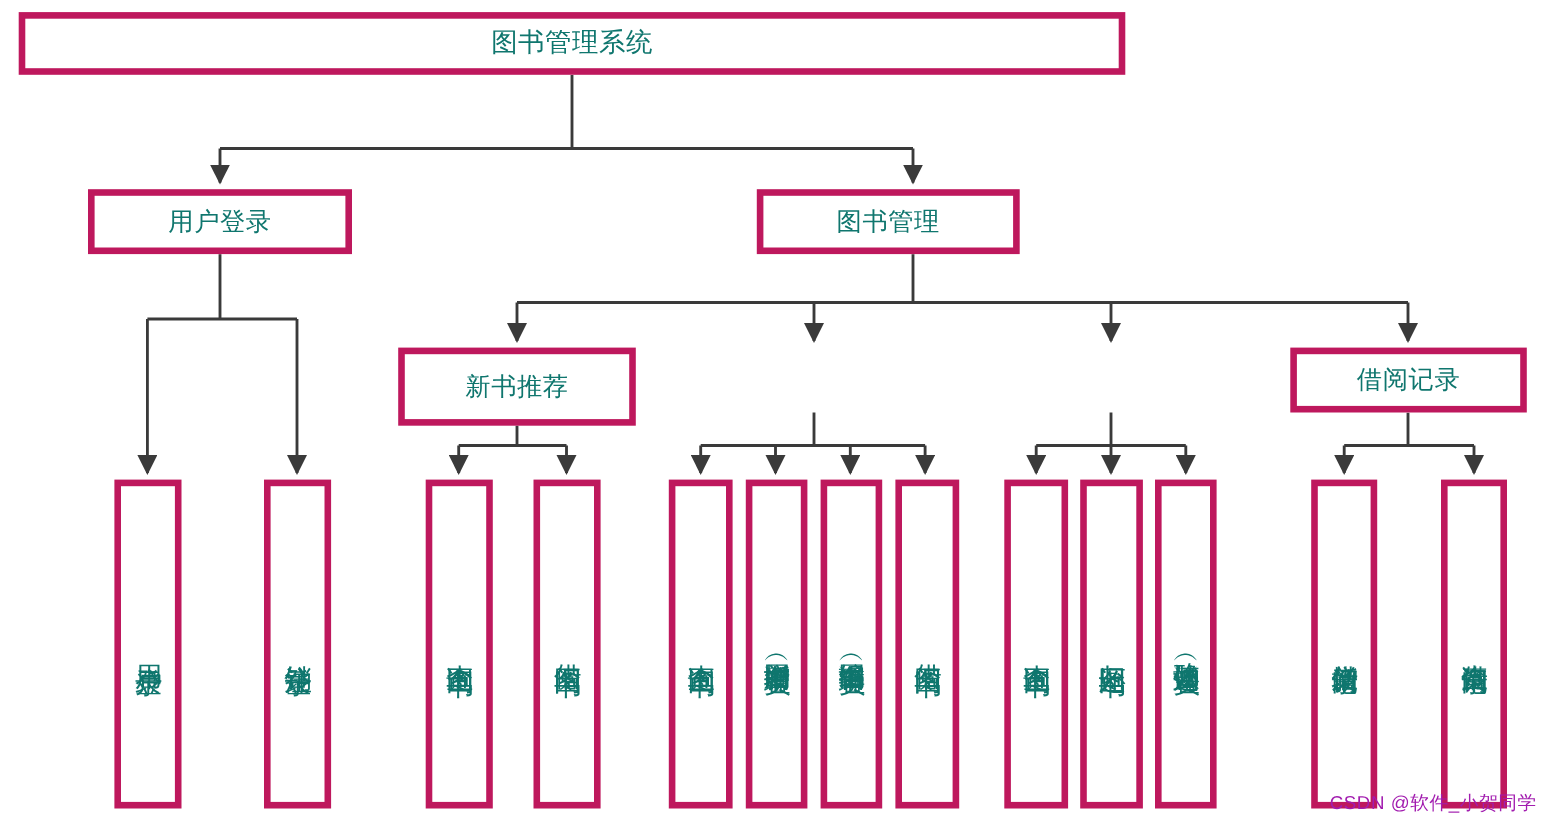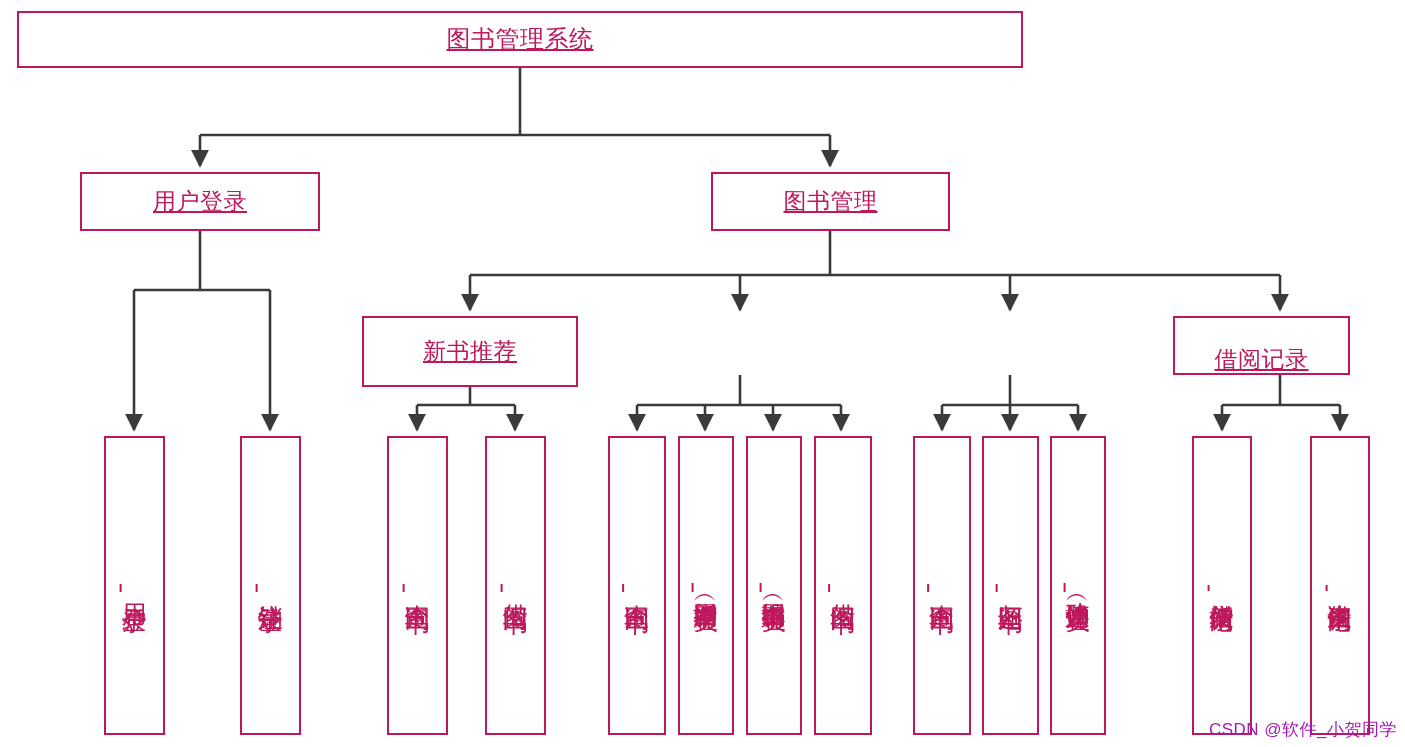--- a/index.html
+++ b/index.html
@@ -22,27 +22,26 @@
     left: 0;
     top: 0;
     width: 1405px;
     height: 747px;
     pointer-events: none;
   }
   .node {
     position: absolute;
     box-sizing: border-box;
     background: #ffffff;
-    border: 2px solid #be185d;
+    border: 6px solid #be185d;
     display: flex;
     align-items: center;
     justify-content: center;
-    color: #be185d;
+    color: #0f766e;
     z-index: 2;
-    text-decoration: underline;
   }
   .node .label {
     display: block;
     text-align: center;
     line-height: 1.18;
     letter-spacing: 0.5px;
   }
   .node.horiz .label {
     writing-mode: horizontal-tb;
     font-size: 23px;
@@ -133,28 +132,28 @@
     </g>
   </svg>
 
   <div class="node horiz root" style="left:17px; top:11px; width:1006px; height:57px;">
     <span class="label">图书管理系统</span>
   </div>
 
   <div class="node horiz" style="left:80px; top:172px; width:240px; height:59px;">
     <span class="label">用户登录</span>
   </div>
-  <div class="node horiz" style="left:711px; top:172px; width:239px; height:59px;">
+  <div class="node horiz" style="left:688px; top:172px; width:239px; height:59px;">
     <span class="label">图书管理</span>
   </div>
 
   <div class="node horiz" style="left:362px; top:316px; width:216px; height:71px;">
     <span class="label">新书推荐</span>
   </div>
-  <div class="node horiz" style="left:1173px; top:316px; width:177px; height:59px;align-items:flex-end;">
+  <div class="node horiz" style="left:1173px; top:316px; width:215px; height:59px;">
     <span class="label">借阅记录</span>
   </div>
 
   <div class="node vert" style="left:104px; top:436px; width:61px; height:299px;">
     <span class="label">用户登录</span>
   </div>
   <div class="node vert" style="left:240px; top:436px; width:61px; height:299px;">
     <span class="label">注销登录</span>
   </div>
 

